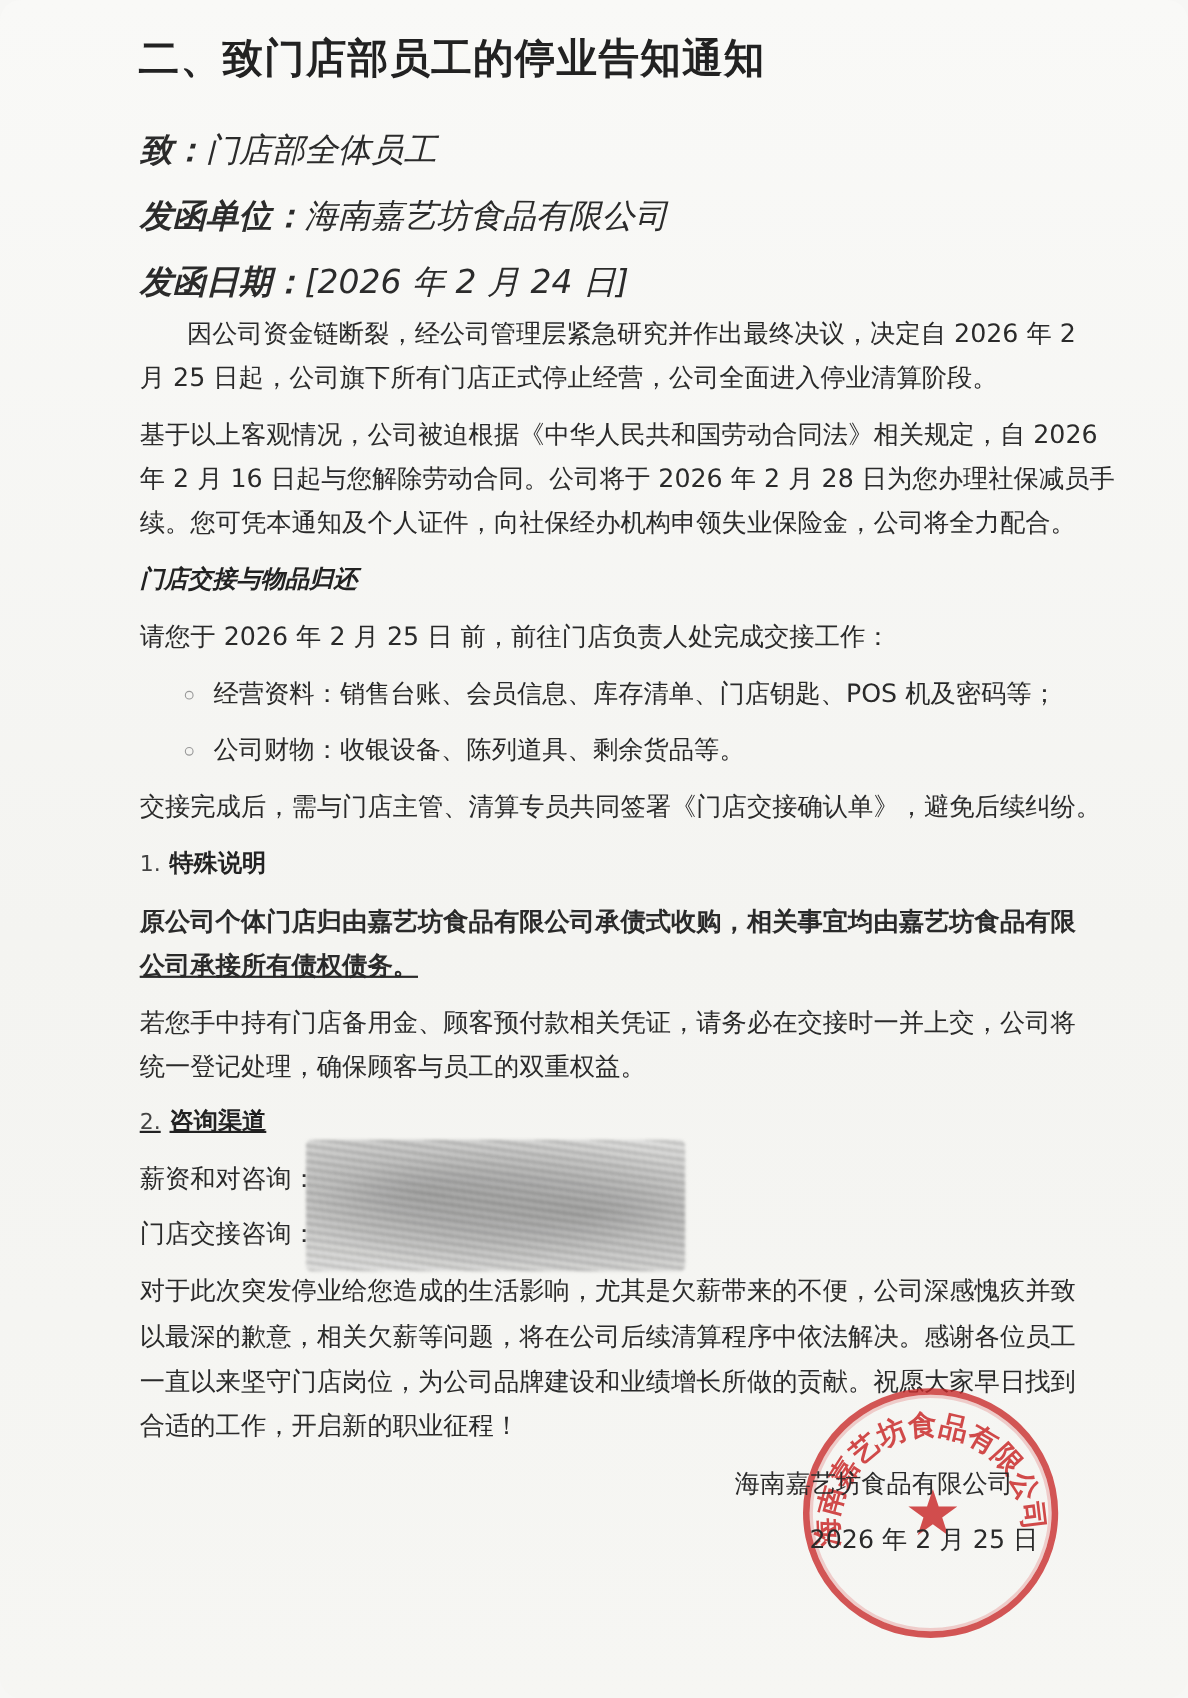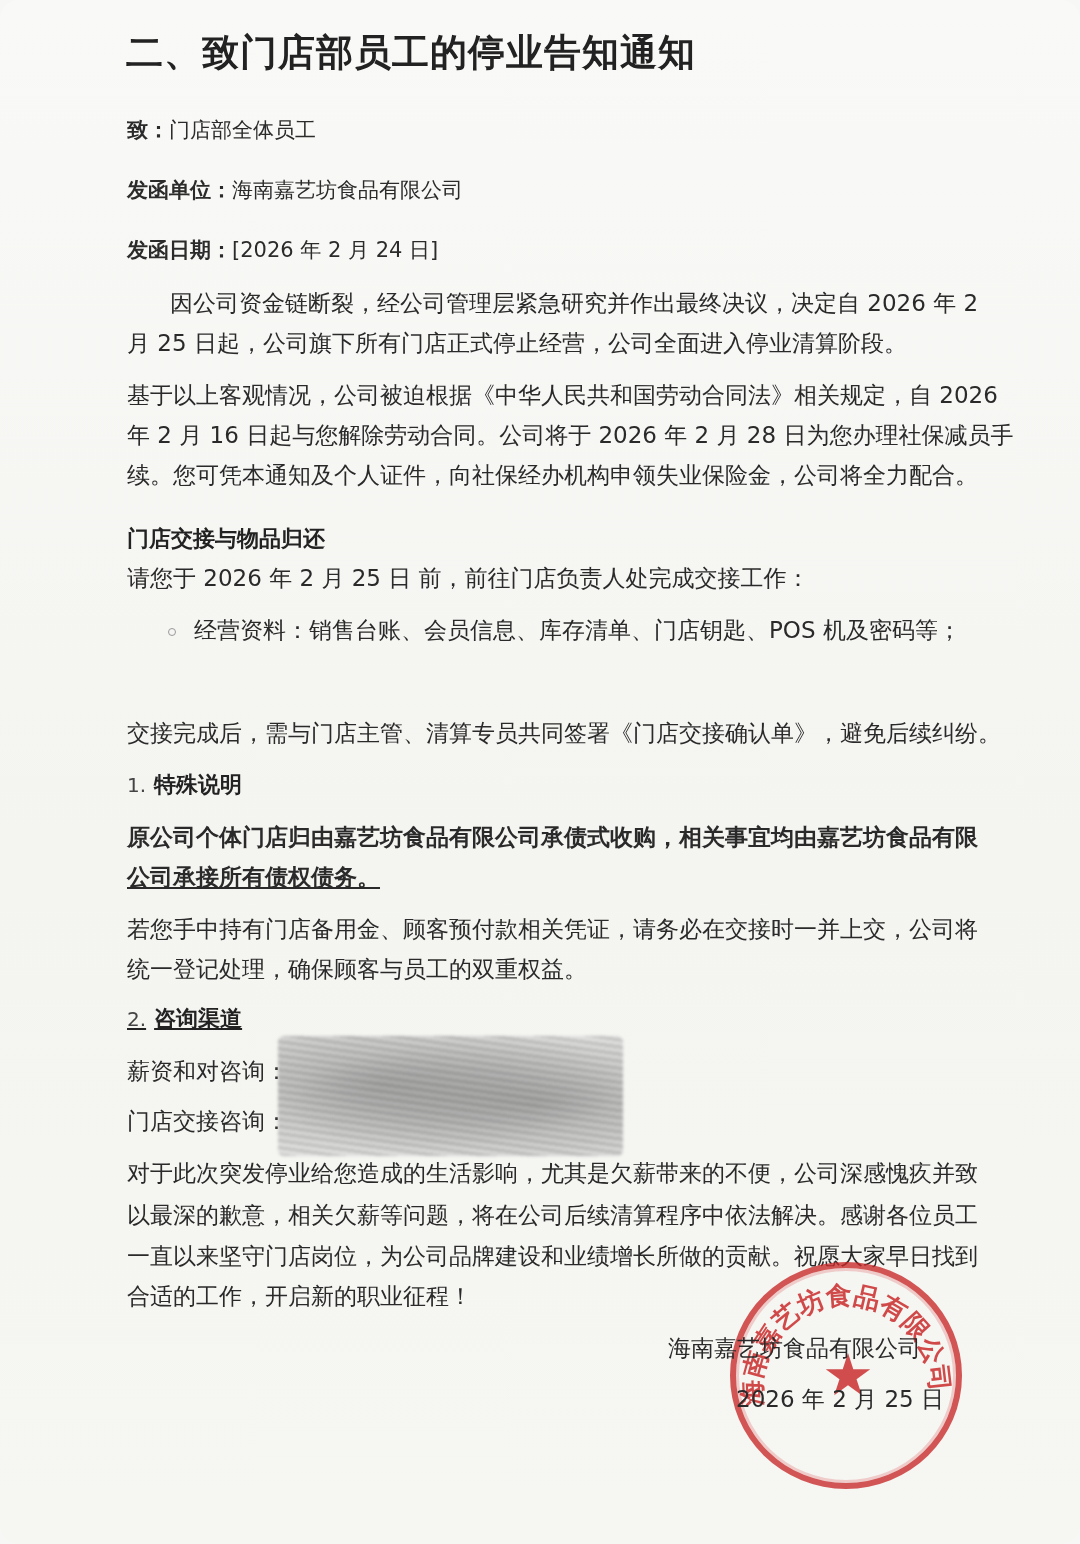--- a/index.html
+++ b/index.html
@@ -13,21 +13,21 @@
     .page {
       position: absolute; left: 0; top: 0; width: 1080px; height: 1544px;
       background: linear-gradient(180deg, #f9f9f7 0%, #f4f4f1 55%, #f6f6f3 100%);
       border-radius: 19px;
     }
     .abs { position: absolute; white-space: nowrap; }
     .title {
       left: 126px; top: 28px; font-size: 37px; font-weight: bold; color: #222;
       letter-spacing: 1px;
     }
-    .meta { left: 127px; font-size: 21px; color: #2b2b2b; }
+    .meta { left: 127px; font-size: 30px; color: #2b2b2b; font-style: italic; }
     .meta .lbl { font-weight: bold; }
     .line { font-size: 23px; color: #2a2a2a; }
     .bold { font-weight: bold; }
     .sec { left: 127px; font-size: 22px; font-weight: bold; color: #222; }
     .numsec .num { font-weight: normal; font-size: 20px; color: #444; margin-right: 8px; }
     .bullet-dot { display:inline-block; width:6px; height:6px; border-radius:50%; border:1px solid #999; margin-right: 18px; vertical-align: middle; }
     .redact {
       position: absolute; left: 278px; top: 1036px; width: 345px; height: 120px;
       background:
         repeating-linear-gradient(8deg, rgba(120,120,120,0.35) 0 3px, rgba(200,200,200,0.25) 3px 7px),
@@ -67,24 +67,27 @@
     <span class="lbl">发函日期：</span><span>[2026 年 2 月 24 日]</span>
   </div>
 
   <div class="abs line" style="left:170px; top:288px;">因公司资金链断裂，经公司管理层紧急研究并作出最终决议，决定自 2026 年 2</div>
   <div class="abs line" style="left:127px; top:328px;">月 25 日起，公司旗下所有门店正式停止经营，公司全面进入停业清算阶段。</div>
 
   <div class="abs line" style="left:127px; top:380px;">基于以上客观情况，公司被迫根据《中华人民共和国劳动合同法》相关规定，自 2026</div>
   <div class="abs line" style="left:127px; top:420px;">年 2 月 16 日起与您解除劳动合同。公司将于 2026 年 2 月 28 日为您办理社保减员手</div>
   <div class="abs line" style="left:127px; top:460px;">续。您可凭本通知及个人证件，向社保经办机构申领失业保险金，公司将全力配合。</div>
 
-  <div class="abs sec" style="top:524px;">门店交接与物品归还</div>
+  <div class="abs sec" style="top:512px;font-style:italic;">门店交接与物品归还</div>
   <div class="abs line" style="left:127px; top:563px;">请您于 2026 年 2 月 25 日 前，前往门店负责人处完成交接工作：</div>
   <div class="abs line" style="left:168px; top:615px;">
     <span class="bullet-dot"></span><span>经营资料：销售台账、会员信息、库存清单、门店钥匙、POS 机及密码等；</span>
+  </div>
+  <div class="abs line" style="left:168px; top:666px;">
+    <span class="bullet-dot"></span><span>公司财物：收银设备、陈列道具、剩余货品等。</span>
   </div>
   <div class="abs line" style="left:127px; top:718px;">交接完成后，需与门店主管、清算专员共同签署《门店交接确认单》，避免后续纠纷。</div>
 
   <div class="abs sec numsec" style="top:770px;">
     <span class="num">1.</span><span>特殊说明</span>
   </div>
   <div class="abs line bold" style="left:127px; top:822px;">原公司个体门店归由嘉艺坊食品有限公司承债式收购，相关事宜均由嘉艺坊食品有限</div>
   <div class="abs line bold" style="left:127px; top:862px;text-decoration:underline;">公司承接所有债权债务。</div>
   <div class="abs line" style="left:127px; top:914px;">若您手中持有门店备用金、顾客预付款相关凭证，请务必在交接时一并上交，公司将</div>
   <div class="abs line" style="left:127px; top:954px;text-align:right;">统一登记处理，确保顾客与员工的双重权益。</div>

